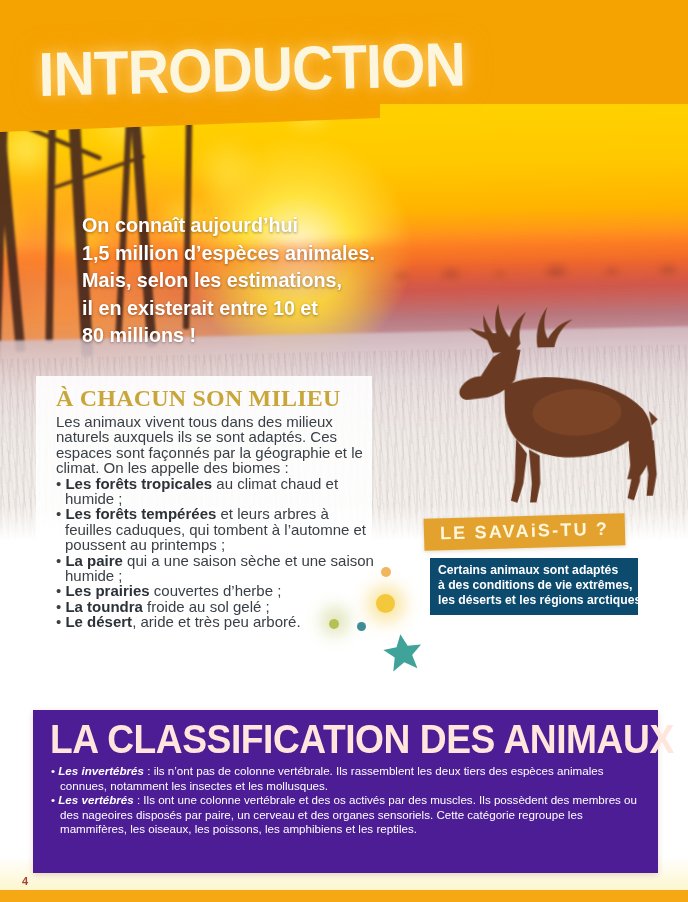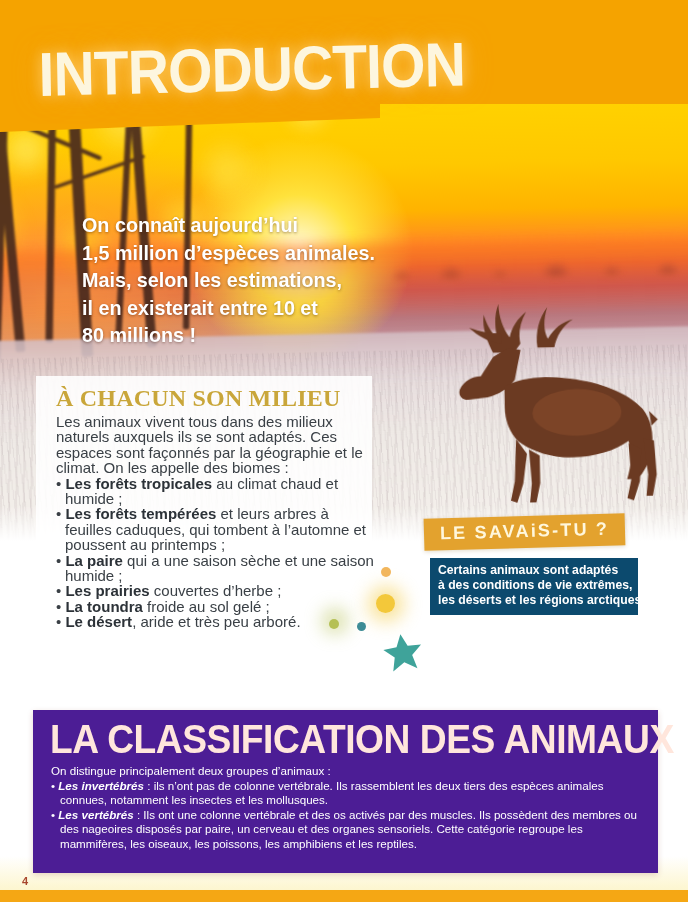--- a/index.html
+++ b/index.html
@@ -334,21 +334,20 @@
   </div>
   <div class="savais-box">
     <div>Certains animaux sont adaptés</div>
     <div>à des conditions de vie extrêmes,</div>
     <div>les déserts et les régions arctiques.</div>
   </div>
 
   <div class="classif">
     <h2>LA CLASSIFICATION DES ANIMAUX</h2>
     <div class="classif-body">
-      <p>On distingue principalement deux groupes d’animaux :</p>
       <ul>
         <li><b>Les invertébrés</b><span> : ils n’ont pas de colonne vertébrale. Ils rassemblent les deux tiers des espèces animales connues, notamment les insectes et les mollusques.</span></li>
         <li><b>Les vertébrés</b><span> : Ils ont une colonne vertébrale et des os activés par des muscles. Ils possèdent des membres ou des nageoires disposés par paire, un cerveau et des organes sensoriels. Cette catégorie regroupe les mammifères, les oiseaux, les poissons, les amphibiens et les reptiles.</span></li>
       </ul>
     </div>
   </div>
 
   <div class="footer-fade"></div>
   <div class="page-no">4</div>
   <div class="footer-bar"></div>

